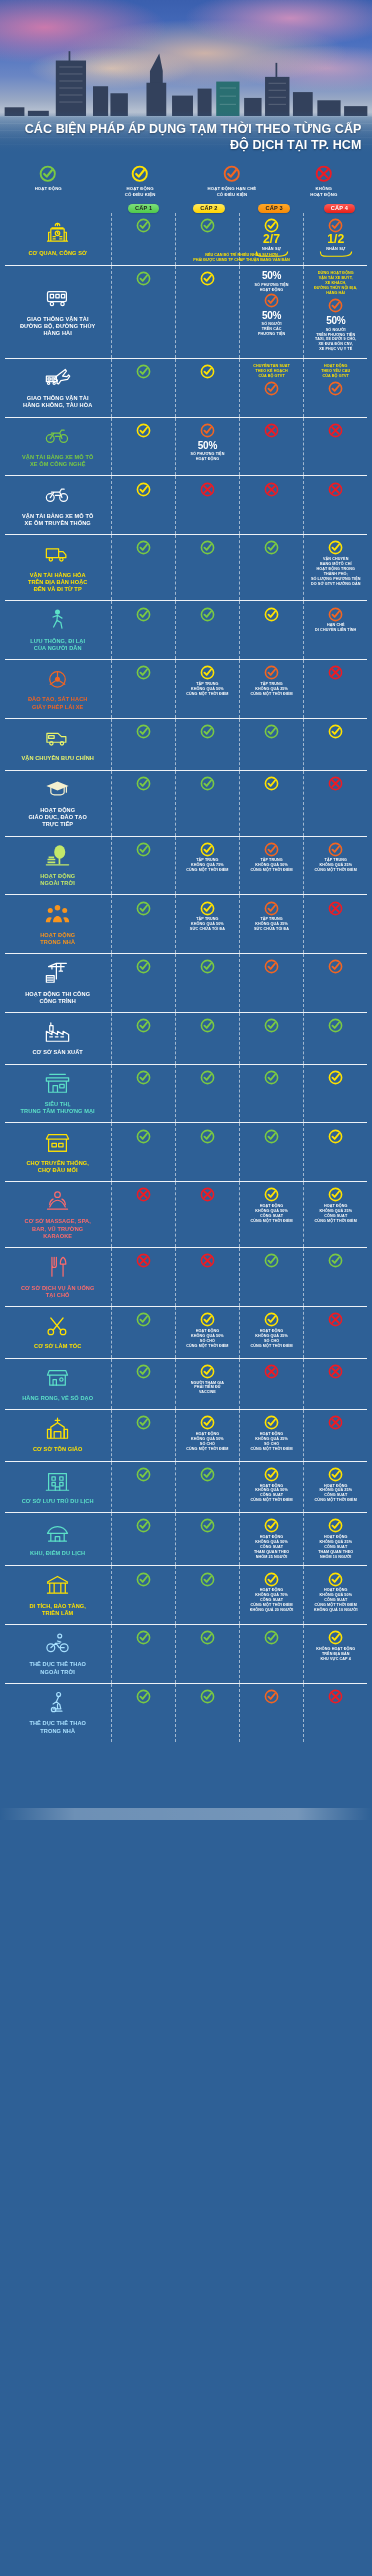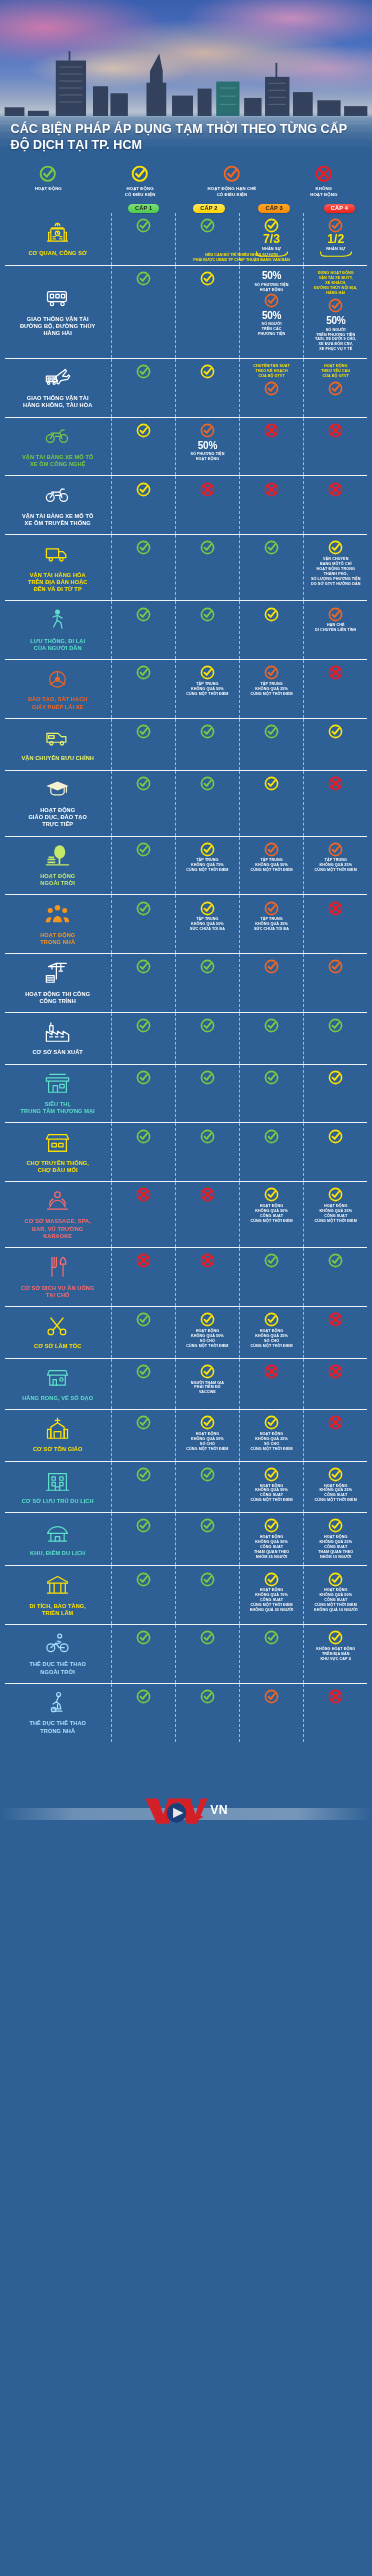--- a/index.html
+++ b/index.html
@@ -30,21 +30,21 @@
   .water::after{
     content:""; position:absolute; inset:0;
     background: repeating-linear-gradient(to bottom, rgba(255,255,255,.10) 0 0.6px, transparent 0.6px 3.5px);
   }
   .hero-fade {
     position: absolute; left:0; bottom:0; width:100%; height: 41px;
     background: linear-gradient(to bottom, rgba(46,96,150,0), rgba(46,96,150,.55) 55%, rgba(46,96,150,1));
   }
 
   
-  .title-wrap { position: relative; margin-top: -30px; padding: 0 10.5px 5.8px; text-align: left; }
+  .title-wrap { position: relative; margin-top: -30px; padding: 0 10.5px 5.8px; text-align: right; }
   .title {
     color:#fff; font-weight: 700; font-size: 12.5px; line-height: 1.24;
     letter-spacing: 0.1px; text-shadow: 0 0.6px 1.7px rgba(0,0,0,.35);
   }
 
   
   .legend { display: flex; padding: 5.8px 2.3px 2.3px; }
   .legend-item { flex: 1; text-align: center; padding: 0 1.2px; }
   .legend-label {
     color:#fff; font-size: 4.3px; font-weight: 700; line-height: 1.35;
@@ -234,21 +234,21 @@
           </svg>
         </span>
       </div>
       <div class="cell">
         <span class="mark">
           <svg width="15" height="15" viewBox="0 0 32 32">
             <circle cx="16" cy="16" r="13" fill="none" stroke="#ffe200" stroke-width="3.4"></circle>
             <path d="M9.5 16.4 L14.2 21.2 L23.6 9.6" fill="none" stroke="#ffe200" stroke-width="4" stroke-linecap="round" stroke-linejoin="round"></path>
           </svg>
         </span>
-        <div class="frac">7/3</div>
+        <div class="frac">2/7</div>
         <div class="small-cap">NHÂN SỰ</div>
         <svg class="brace" width="34" height="8.1" viewBox="0 0 58 14">
           <path d="M2 1 c0 7 3 8 12 8 h26 c9 0 16 -1 16 -8" fill="none" stroke="#ffe200" stroke-width="2"></path>
         </svg>
       </div>
       <div class="cell">
         <span class="mark">
           <svg width="15" height="15" viewBox="0 0 32 32">
             <circle cx="16" cy="16" r="13" fill="none" stroke="#f26522" stroke-width="3.4"></circle>
             <path d="M9.5 16.4 L14.2 21.2 L23.6 9.6" fill="none" stroke="#f26522" stroke-width="4" stroke-linecap="round" stroke-linejoin="round"></path>
@@ -1443,26 +1443,14 @@
             <circle cx="16" cy="16" r="13" fill="none" stroke="#ed1c24" stroke-width="3.4"></circle>
             <path d="M9 9 L23 23 M23 9 L9 23" fill="none" stroke="#ed1c24" stroke-width="4" stroke-linecap="round"></path>
           </svg>
         </span>
       </div>
     </div>
   </div>
 
 <div class="footer">
   <div class="vov-band"></div>
-  <div class="vov">
-    <div class="vov-inner">
-      <svg width="65" height="30" viewBox="0 0 112 52">
-        <path d="M2 6 L24 6 L33 34 L42 6 L62 6 L42 50 L22 50 Z" fill="#d32027"></path>
-        <path d="M58 6 L80 6 L89 34 L98 6 L110 6 L92 50 L74 50 Z" fill="#d32027"></path>
-        <circle cx="56" cy="31" r="17" fill="#1b3f7a"></circle>
-        <path d="M50 22 L68 31 L50 40 Z" fill="#e8e8e8"></path>
-        <path d="M92 33 L103 38 L92 43 Z" fill="#d32027"></path>
-      </svg>
-      <span class="vov-vn">VN</span>
-    </div>
-  </div>
 </div>
 
 
 </body></html>

